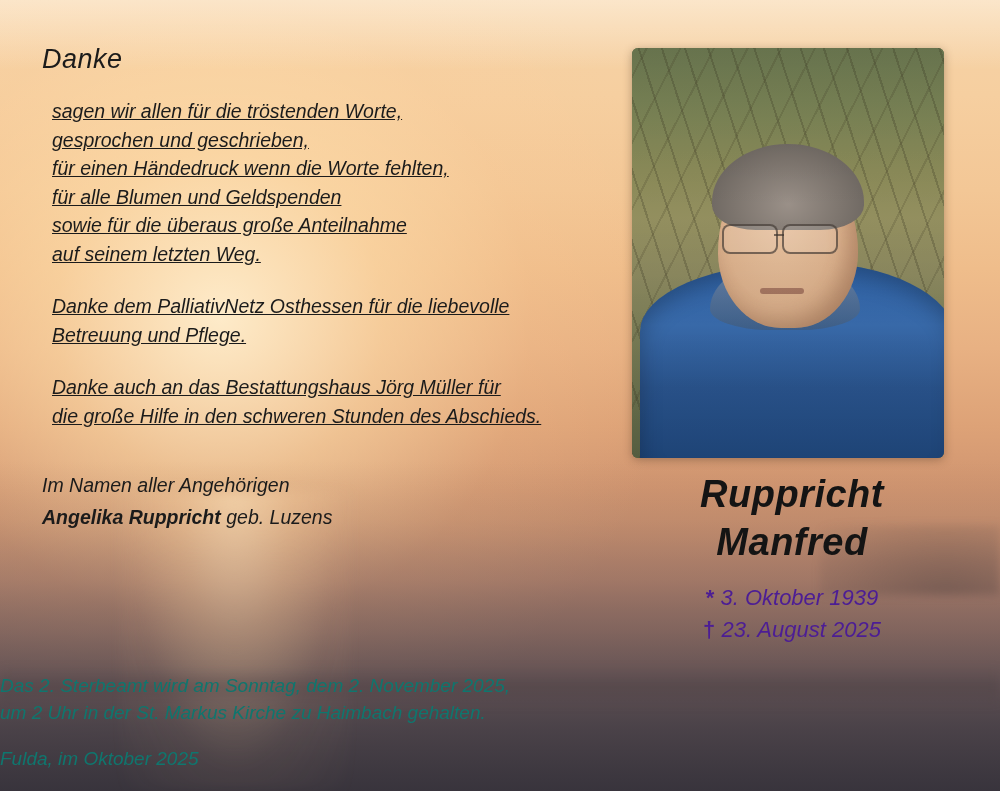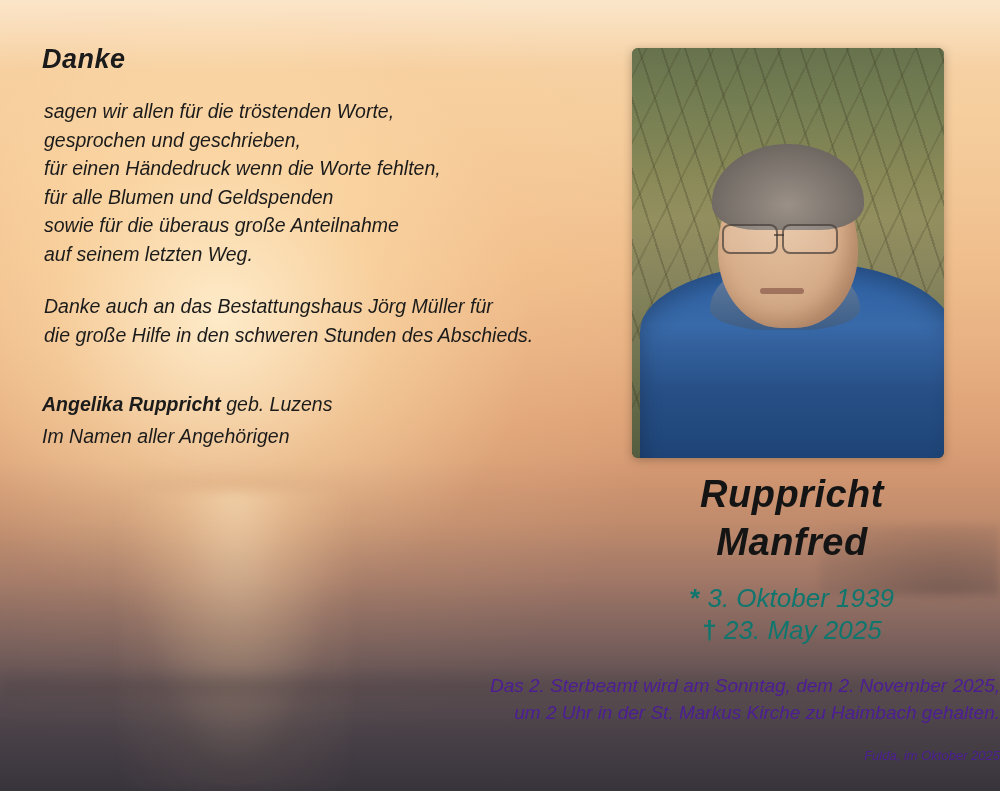--- a/index.html
+++ b/index.html
@@ -102,33 +102,34 @@
   .left-col {
     position: absolute;
     left: 40px;
     top: 44px;
     width: 590px;
     color: #1b1b1b;
   }
 
   .danke-title {
     font-size: 27px;
-    font-weight: bold;
+    font-weight: normal;
     font-style: italic;
     letter-spacing: 0.5px;
     margin: 0 0 22px 2px;
   }
 
   .para {
     font-size: 19.5px;
     font-style: italic;
     line-height: 28.5px;
-    margin: 0 0 24px 4px;
+    margin: 0 0 24px 12px;
     color: #1b1b1b;
     white-space: pre-line;
+    text-decoration: underline;
   }
   .para.tight { margin-bottom: 22px; }
 
   .closing-block {
     margin-top: 40px;
   }
   .closing-line {
     font-size: 19.5px;
     font-style: italic;
     line-height: 30px;
@@ -268,49 +269,48 @@
     font-weight: bold;
     font-style: italic;
     line-height: 48px;
     letter-spacing: 0.5px;
   }
   .dates {
     margin-top: 16px;
     text-align: center;
   }
   .date-line {
-    font-size: 26px;
+    font-size: 22px;
     font-style: italic;
     line-height: 32px;
-    color: #0f766e;
+    color: #4c1d95;
   }
   .date-line .sym {
     font-weight: bold;
     font-style: normal;
   }
 
   
   .footer {
     position: absolute;
     left: 0;
     right: 0;
     top: 672px;
-    text-align: right;
-    color: #4c1d95;
+    text-align: left;
+    color: #0f766e;
   }
   .footer-line {
     font-size: 19px;
     font-style: italic;
     line-height: 27px;
   }
   .footer-place {
     margin-top: 22px;
-    font-size: 13px;
-    font-style: italic;
-    padding-left: 36px;
+    font-size: 19px;
+    font-style: italic;
   }
 </style>
 </head>
 <body>
 
 <div class="card">
 
   <div class="bg"></div>
   <div class="water"></div>
   <div class="reflection"></div>
@@ -322,26 +322,28 @@
 
     <div class="left-col">
       <div class="danke-title">Danke</div>
 
       <p class="para">sagen wir allen für die tröstenden Worte,
 gesprochen und geschrieben,
 für einen Händedruck wenn die Worte fehlten,
 für alle Blumen und Geldspenden
 sowie für die überaus große Anteilnahme
 auf seinem letzten Weg.</p>
+      <p class="para">Danke dem PalliativNetz Osthessen für die liebevolle
+Betreuung und Pflege.</p>
       <p class="para tight">Danke auch an das Bestattungshaus Jörg Müller für
 die große Hilfe in den schweren Stunden des Abschieds.</p>
 
       <div class="closing-block">
+        <div class="closing-line">Im Namen aller Angehörigen</div>
         <div class="closing-line"><span class="bold">Angelika Ruppricht</span><span> geb. Luzens</span></div>
-        <div class="closing-line">Im Namen aller Angehörigen</div>
       </div>
     </div>
 
     <div class="portrait">
       <div class="ph-sky"></div>
       <div class="branches"></div>
       <div class="ph-jacket"></div>
       <div class="ph-collar"></div>
       <div class="ph-neck"></div>
       <div class="ph-head"></div>
@@ -351,21 +353,21 @@
       <div class="ph-bridge"></div>
       <div class="ph-mouth"></div>
       <div class="ph-shadow"></div>
     </div>
 
     <div class="name-block">
       <div class="name-line">Ruppricht</div>
       <div class="name-line">Manfred</div>
       <div class="dates">
         <div class="date-line"><span class="sym">*</span> <span>3. Oktober 1939</span></div>
-        <div class="date-line"><span class="sym">†</span> <span>23. May 2025</span></div>
+        <div class="date-line"><span class="sym">†</span> <span>23. August 2025</span></div>
       </div>
     </div>
 
     <div class="footer">
       <div class="footer-line">Das 2. Sterbeamt wird am Sonntag, dem 2. November 2025,</div>
       <div class="footer-line">um 2 Uhr in der St. Markus Kirche zu Haimbach gehalten.</div>
       <div class="footer-place">Fulda, im Oktober 2025</div>
     </div>
 
   </div>

